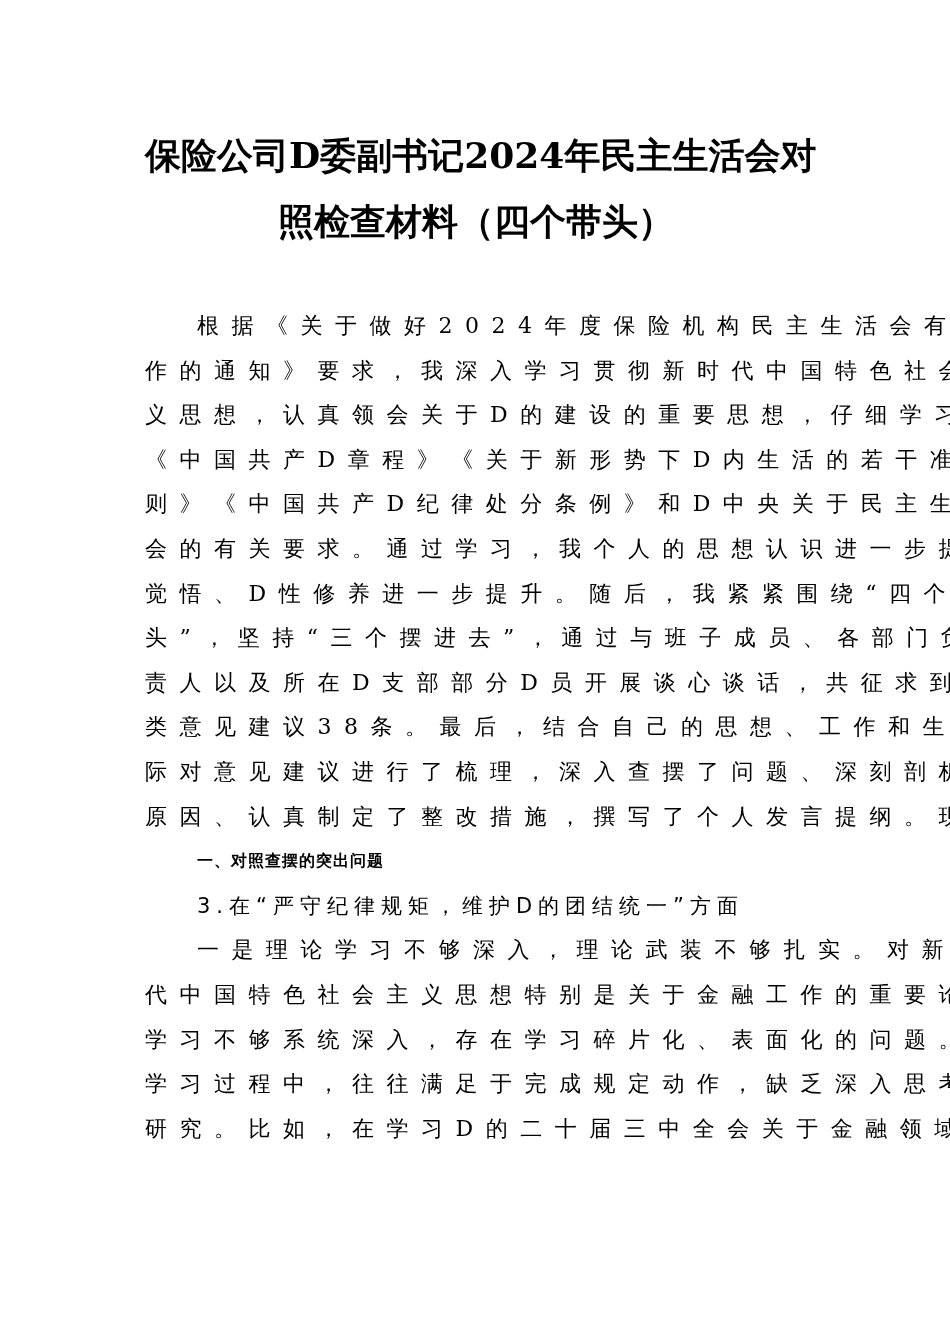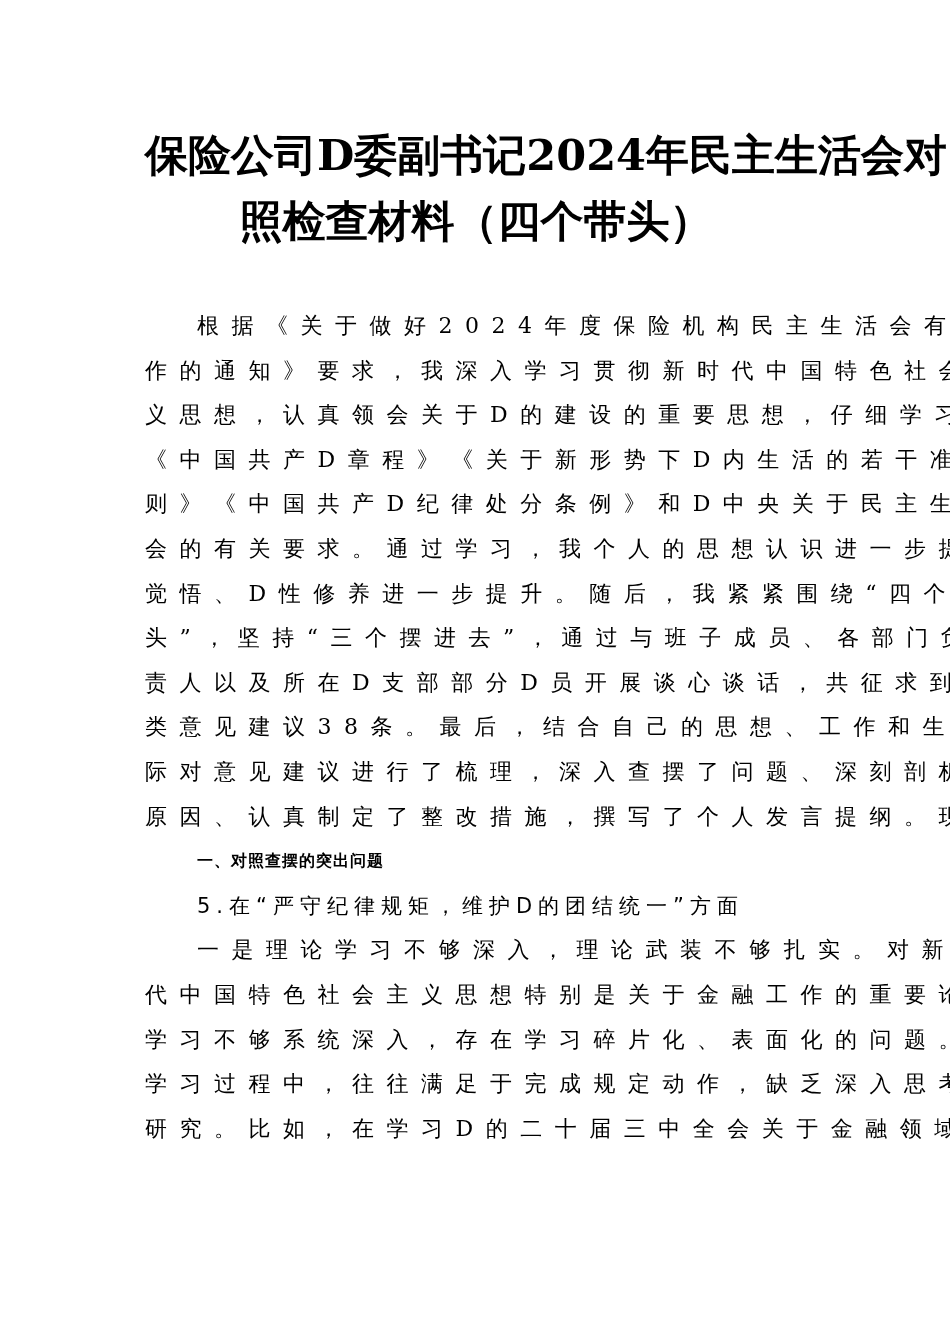--- a/index.html
+++ b/index.html
@@ -21,21 +21,21 @@
       top: 0;
       width: 662px;
     }
     .title {
       position: absolute;
       top: 122px;
       left: 0;
       width: 662px;
       text-align: center;
       font-weight: bold;
-      font-size: 43px;
+      font-size: 36px;
       line-height: 66px;
       letter-spacing: 0px;
       margin: 0;
     }
     .title .line {
       display: block;
       white-space: nowrap;
     }
     .body-text {
       position: absolute;
@@ -102,21 +102,21 @@
       <span class="ln">觉悟、D性修养进一步提升。随后，我紧紧围绕“四个带</span>
       <span class="ln">头”，坚持“三个摆进去”，通过与班子成员、各部门负</span>
       <span class="ln">责人以及所在D支部部分D员开展谈心谈话，共征求到各</span>
       <span class="ln">类意见建议38条。最后，结合自己的思想、工作和生活实</span>
       <span class="ln">际对意见建议进行了梳理，深入查摆了问题、深刻剖析了</span>
       <span class="ln">原因、认真制定了整改措施，撰写了个人发言提纲。现对</span>
     </p>
 
     <h2 class="heading1">一、对照查摆的突出问题</h2>
 
-    <h3 class="heading2">5.在“严守纪律规矩，维护D的团结统一”方面</h3>
+    <h3 class="heading2">3.在“严守纪律规矩，维护D的团结统一”方面</h3>
 
     <p class="para">
       <span class="ln indent">一是理论学习不够深入，理论武装不够扎实。对新时</span>
       <span class="ln">代中国特色社会主义思想特别是关于金融工作的重要论述</span>
       <span class="ln">学习不够系统深入，存在学习碎片化、表面化的问题。在</span>
       <span class="ln">学习过程中，往往满足于完成规定动作，缺乏深入思考和</span>
       <span class="ln">研究。比如，在学习D的二十届三中全会关于金融领域改</span>
     </p>
 
   </div>

